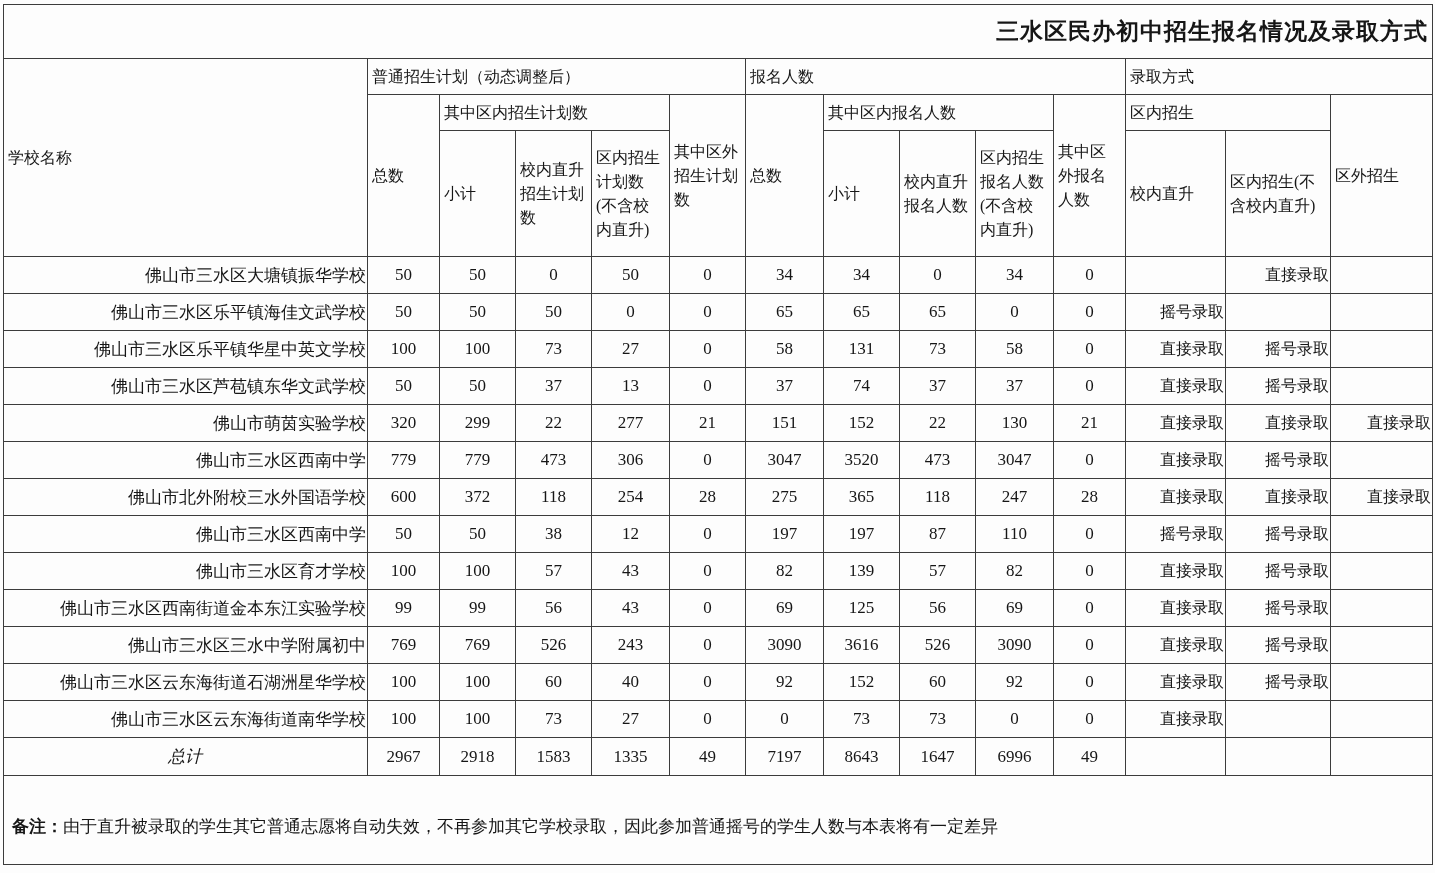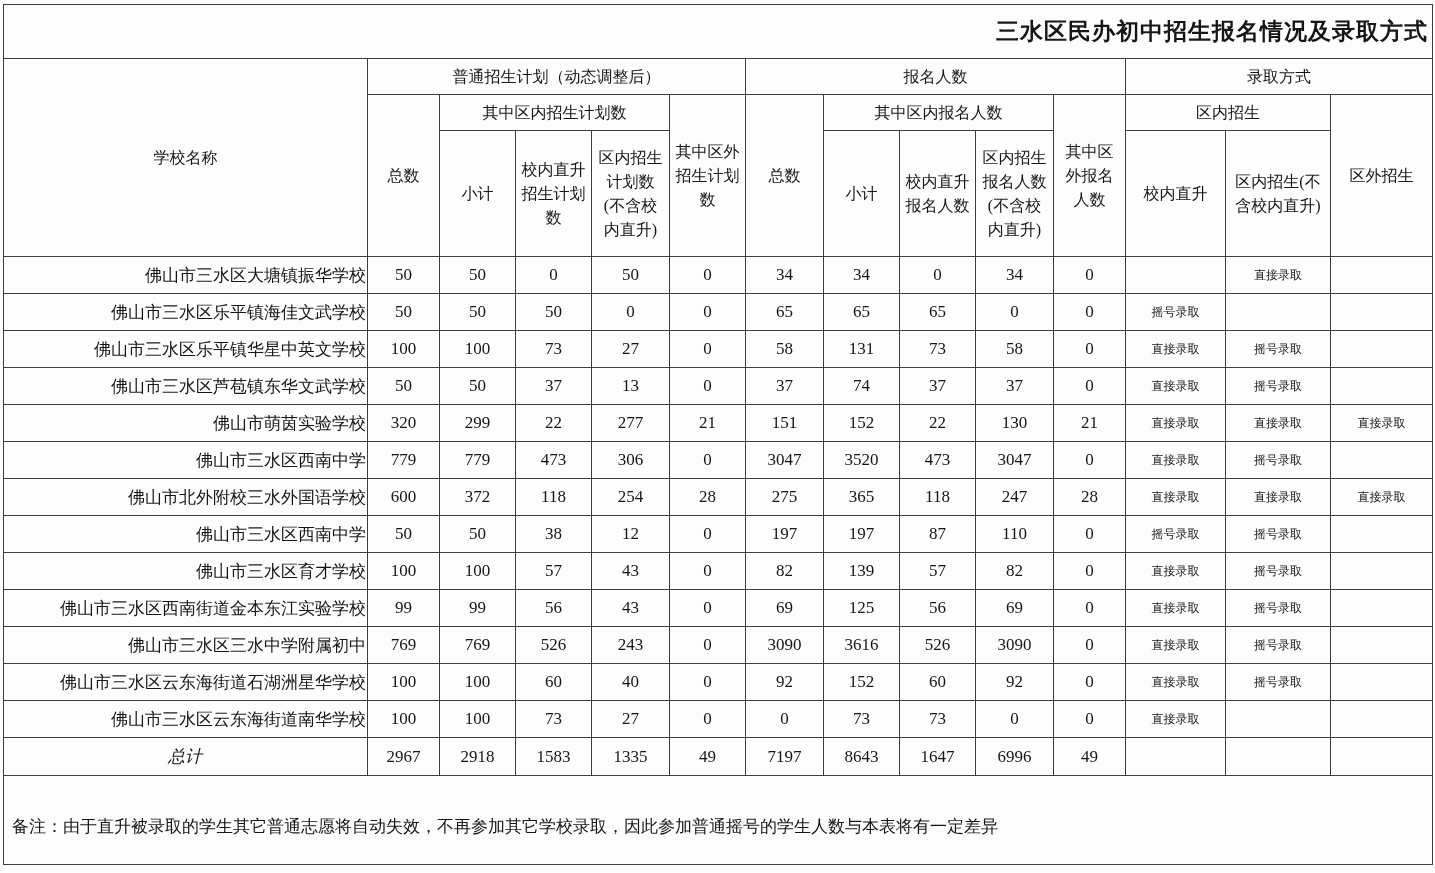--- a/index.html
+++ b/index.html
@@ -33,59 +33,59 @@
     font-weight:700;
     text-align:right;
     vertical-align:middle;
     font-family:"Liberation Sans","DejaVu Sans",sans-serif;
     letter-spacing:1px;
   }
   thead th{
     font-weight:400;
     font-size:16px;
     line-height:1.5;
-    text-align:center;
+    text-align:left;
     vertical-align:middle;
     padding:2px 4px;
   }
   tr.h1{height:36px;}
   tr.h2{height:36px;}
   tr.h3{height:126px;}
   tbody tr{height:37px;}
   tbody td{
     vertical-align:middle;
     font-size:17px;
   }
   td.school{
     text-align:right;
     padding-left:6px;
   }
   td.num{
     text-align:center;
   }
   td.adm{
-    text-align:center;
-    font-size:12px;
+    text-align:right;
+    font-size:16px;
   }
   tr.total-row{height:38px;}
   tr.total-row td.school{
     text-align:center;
     padding-left:0;
     font-style:italic;
   }
   tr.note-row{height:89px;}
   tr.note-row td{
     vertical-align:middle;
     text-align:left;
     padding:18px 10px 4px 8px;
     font-size:17px;
     line-height:1.4;
   }
   .note-label{
-    font-weight:400;
+    font-weight:700;
     font-family:"Liberation Sans","DejaVu Sans",sans-serif;
   }
 </style>
 </head>
 <body>
 
 <div class="page">
   <table class="report">
     <colgroup>
       <col style="width:364px">

